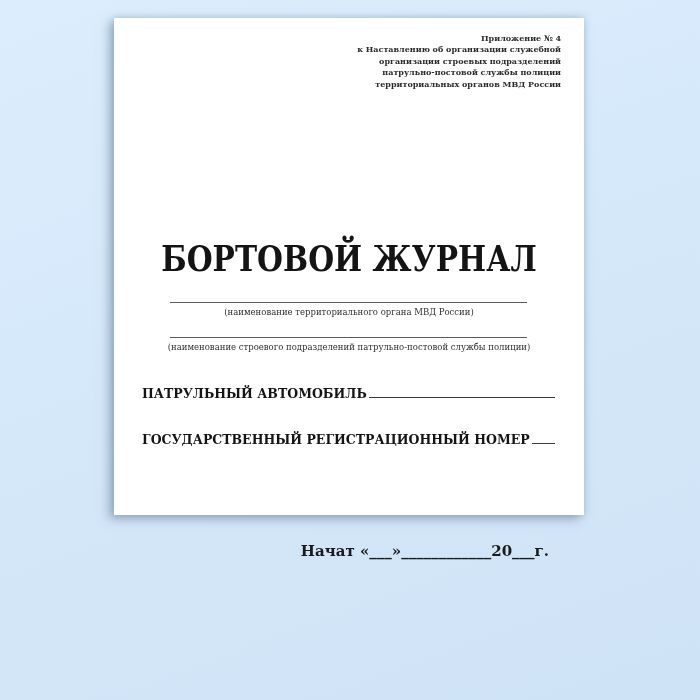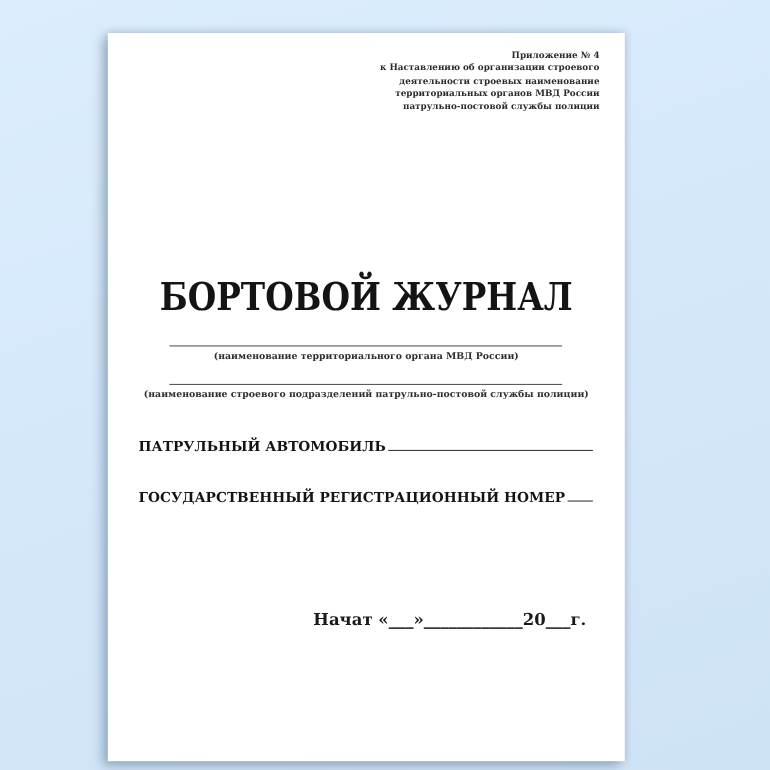--- a/index.html
+++ b/index.html
@@ -11,29 +11,28 @@
   }
   .stage {
     position: relative;
     width: 700px;
     height: 700px;
     background: linear-gradient(160deg, #dceefd 0%, #d5e8fa 45%, #cfe3f6 100%);
     overflow: hidden;
   }
   .paper {
     position: absolute;
-    left: 98px;
+    left: 114px;
     top: 18px;
     width: 470px;
-    height: 662px;
+    height: 497px;
     background: #ffffff;
     box-shadow: -5px 4px 10px rgba(96, 122, 150, 0.50),
                 0 0 7px rgba(96, 122, 150, 0.35);
     color: #1d1d1d;
-    margin-top: 12px;
   }
   .header-note {
     position: absolute;
     top: 15px;
     right: 23px;
     text-align: right;
     font-size: 8px;
     line-height: 11.4px;
     color: #2b2b2b;
     font-weight: 600;
@@ -61,21 +60,21 @@
   }
   .rule-1 { top: 284px; }
   .rule-2 { top: 319px; }
   .caption {
     position: absolute;
     left: 20px;
     right: 20px;
     text-align: center;
     font-size: 8.5px;
     color: #2e2e2e;
-    font-weight: 700;
+    font-weight: 400;
     white-space: nowrap;
   }
   .caption-1 { top: 289px; }
   .caption-2 { top: 324px; }
   .field-row {
     position: absolute;
     left: 28px;
     right: 29px;
     display: flex;
     align-items: baseline;
@@ -105,24 +104,24 @@
   }
 </style>
 </head>
 <body>
 
 <div class="stage">
   <div class="paper">
 
     <div class="header-note">
       <div>Приложение № 4</div>
-      <div>к Наставлению об организации строевого</div>
-      <div>деятельности строевых наименование</div>
+      <div>к Наставлению об организации служебной</div>
+      <div>организации строевых подразделений</div>
+      <div>патрульно-постовой службы полиции</div>
       <div>территориальных органов МВД России</div>
-      <div>патрульно-постовой службы полиции</div>
     </div>
 
     <h1 class="title">БОРТОВОЙ ЖУРНАЛ</h1>
 
     <div class="rule rule-1"></div>
     <div class="caption caption-1">(наименование территориального органа МВД России)</div>
 
     <div class="rule rule-2"></div>
     <div class="caption caption-2">(наименование строевого подразделений патрульно-постовой службы полиции)</div>
 

